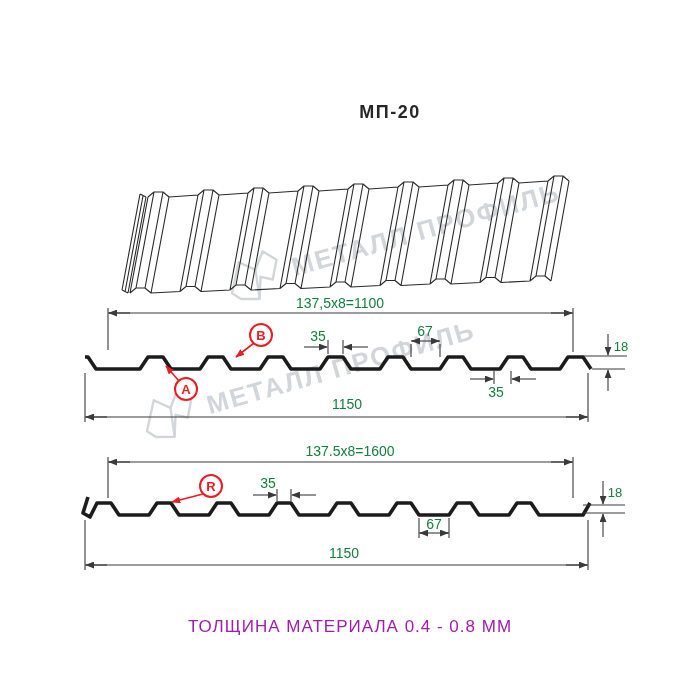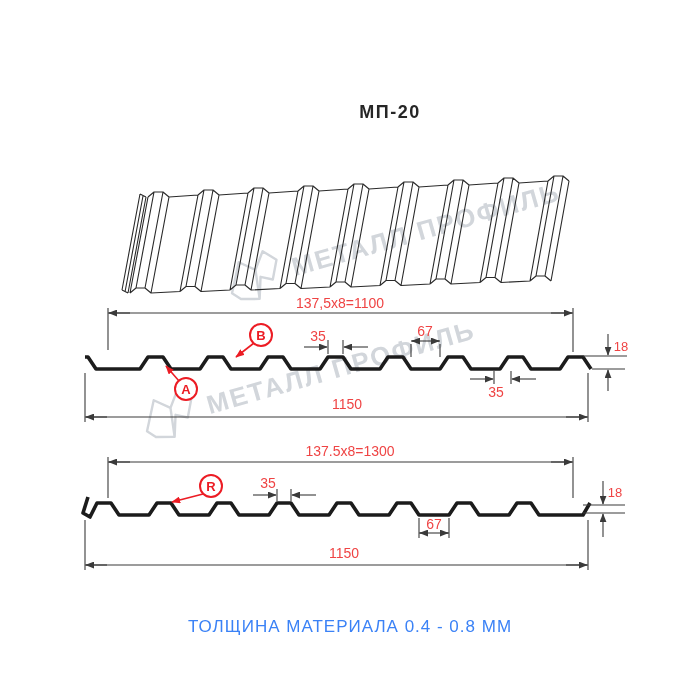--- a/index.html
+++ b/index.html
@@ -12,36 +12,36 @@
     position:absolute;left:0;top:57px;width:100%;text-align:center;
     font-size:39px;font-weight:700;letter-spacing:2px;color:#151515;
   }
   .subtitle{
     position:absolute;left:0;top:102px;width:100%;text-align:center;
     font-size:18px;font-weight:700;letter-spacing:1.5px;color:#262626;padding-left:40px;
   }
   
   .footer-note{
     position:absolute;left:0;top:617px;width:100%;text-align:center;
-    font-size:17px;font-weight:400;letter-spacing:1px;color:#3b82f6;
+    font-size:17px;font-weight:400;letter-spacing:1px;color:#a21caf;
   }
   
   .wm{
     position:absolute;display:flex;align-items:center;gap:8px;
     transform:rotate(-16deg);transform-origin:0 50%;z-index:1;white-space:nowrap;
   }
   .wm-text{
     font-size:26px;font-weight:700;letter-spacing:2px;color:#d2d6db;
   }
   
   .linework{position:absolute;left:0;top:0;z-index:2;}
   .labels{position:absolute;left:0;top:0;width:700px;height:700px;z-index:3;pointer-events:none;}
   .dim{
     position:absolute;transform:translate(-50%,-50%);
-    font-size:14px;color:#ef4444;background:transparent;white-space:nowrap;
+    font-size:14px;color:#15803d;background:transparent;white-space:nowrap;
   }
   .dim.small{font-size:13px;text-align:center;}
   .callout{
     position:absolute;transform:translate(-50%,-50%);
     width:20px;height:20px;border:2px solid #ec1c24;border-radius:50%;
     background:#fff;color:#ec1c24;font-size:13px;font-weight:700;
     display:flex;align-items:center;justify-content:center;line-height:1;
   }
 </style>
 </head>
@@ -172,21 +172,21 @@
 
     <span class="dim" style="left:340px;top:303px;">137,5x8=1100</span>
     <span class="dim" style="left:347px;top:404px;">1150</span>
     <span class="dim" style="left:318px;top:336px;">35</span>
     <span class="dim" style="left:425px;top:331px;">67</span>
     <span class="dim" style="left:496px;top:392px;">35</span>
     <span class="dim small" style="left:621px;top:346px;">18</span>
     <div class="callout" style="left:186px;top:389px;">A</div>
     <div class="callout" style="left:261px;top:335px;">B</div>
 
-    <span class="dim" style="left:350px;top:451px;">137.5x8=1300</span>
+    <span class="dim" style="left:350px;top:451px;">137.5x8=1600</span>
     <span class="dim" style="left:344px;top:553px;">1150</span>
     <span class="dim" style="left:268px;top:483px;">35</span>
     <span class="dim" style="left:434px;top:524px;">67</span>
     <span class="dim small" style="left:615px;top:492px;">18</span>
     <div class="callout" style="left:211px;top:486px;">R</div>
   </div>
 
   <div class="footer-note">ТОЛЩИНА МАТЕРИАЛА 0.4 - 0.8 ММ</div>
 </div>
 

